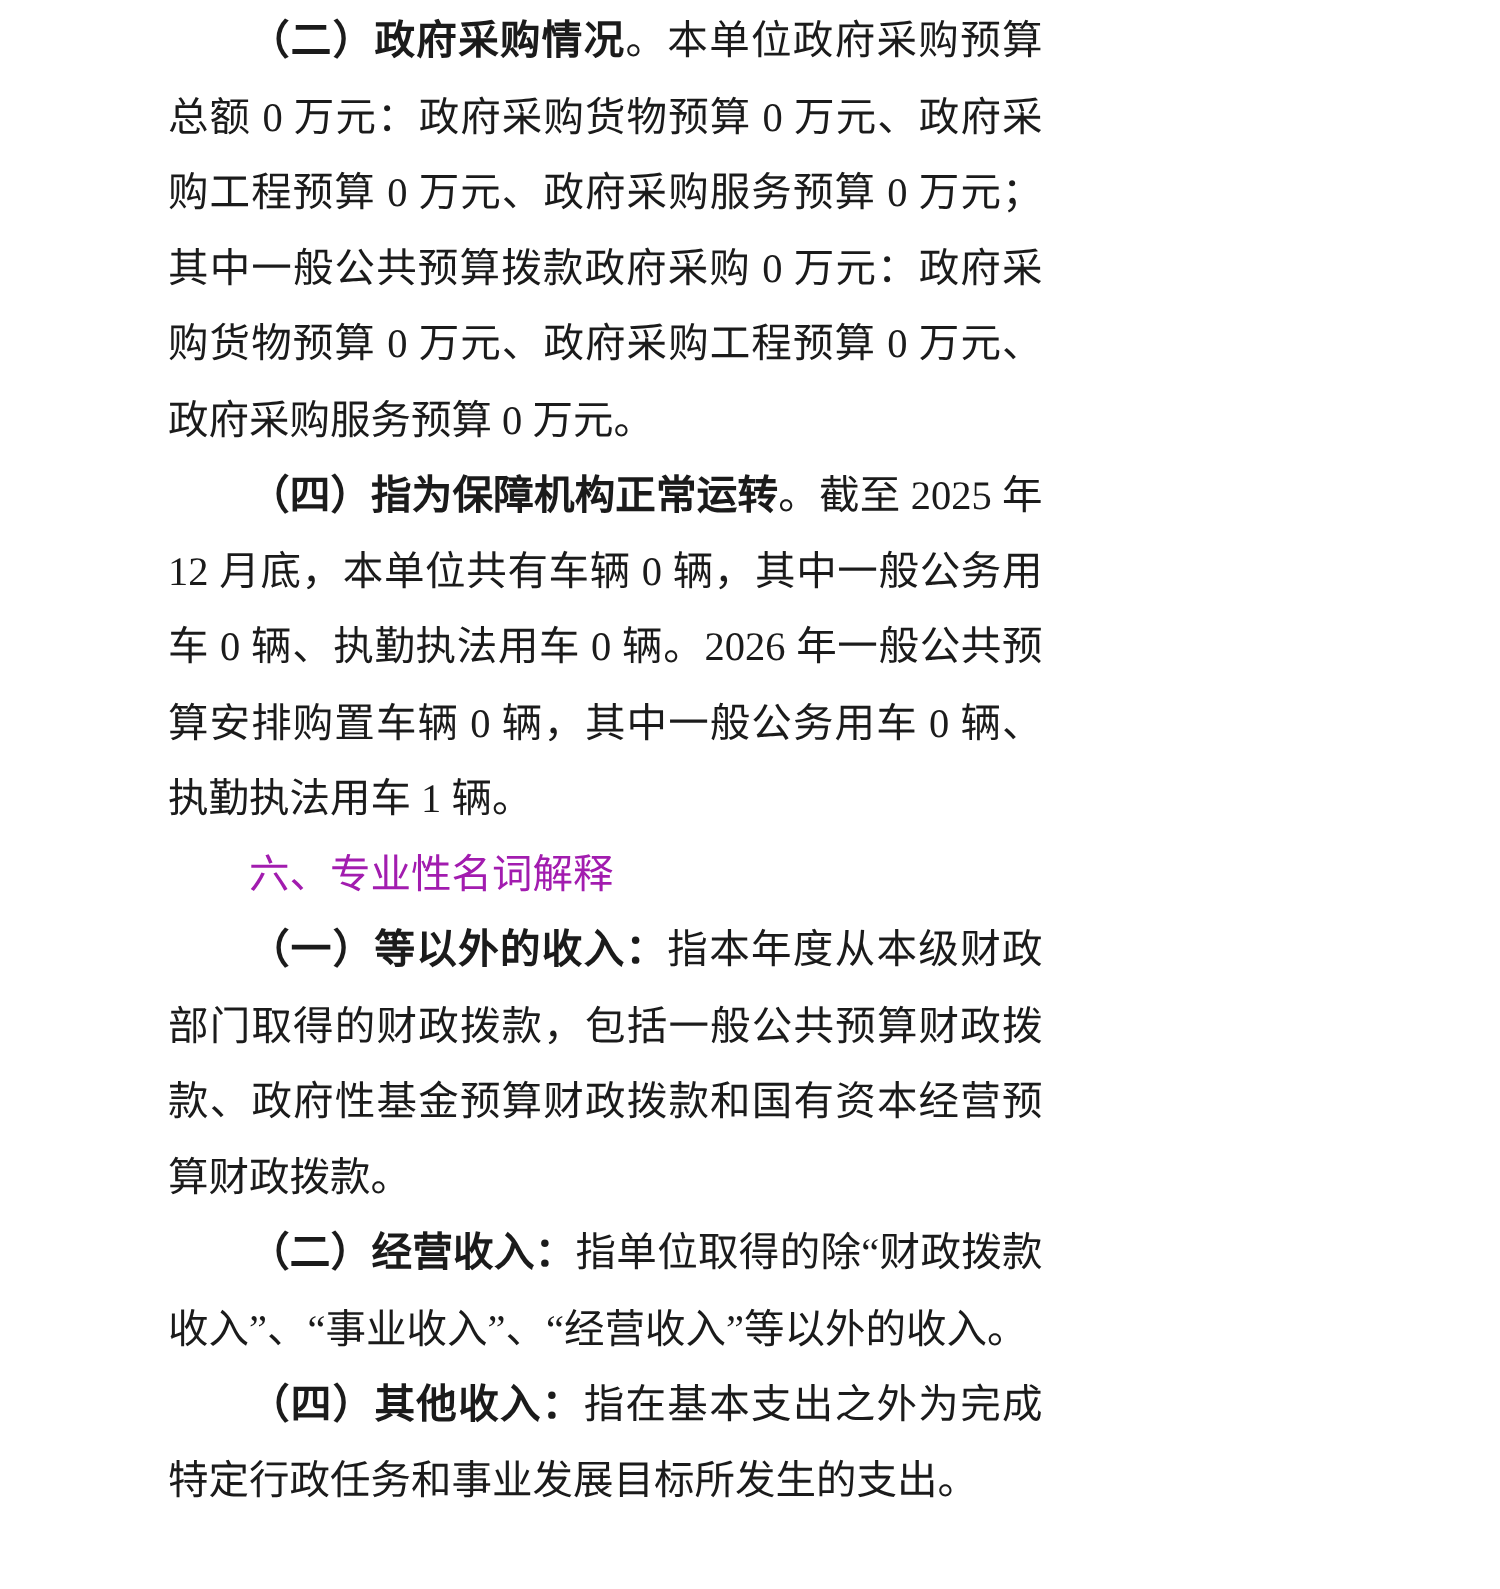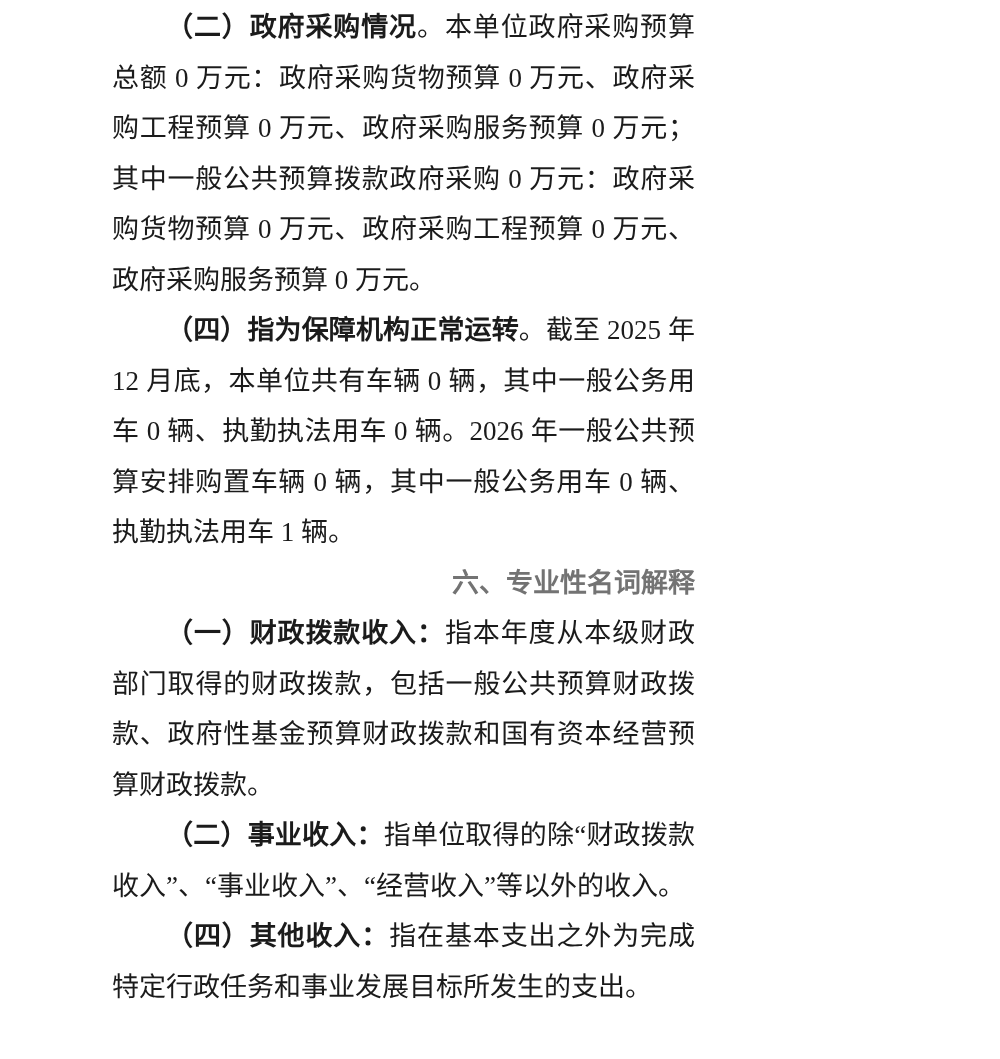--- a/index.html
+++ b/index.html
@@ -29,38 +29,38 @@
     word-break: break-all;
   }
   .para .lead {
     font-weight: bold;
   }
   .section-heading {
     margin: 0;
     font-family: "Liberation Sans", "DejaVu Sans", sans-serif;
     font-size: 27px;
     line-height: 50.5px;
-    color: #737373;
-    font-weight: bold;
-    text-align: right;
+    color: #a21caf;
+    font-weight: normal;
+    text-align: left;
     text-indent: 2em;
   }
 </style>
 </head>
 <body>
 
 <div class="page">
 
   <p class="para"><span class="lead">（二）政府采购情况</span><span>。本单位政府采购预算总额 0 万元：政府采购货物预算 0 万元、政府采购工程预算 0 万元、政府采购服务预算 0 万元；其中一般公共预算拨款政府采购 0 万元：政府采购货物预算 0 万元、政府采购工程预算 0 万元、政府采购服务预算 0 万元。</span></p>
 
 
   <p class="para"><span class="lead">（四）指为保障机构正常运转</span><span>。截至 2025 年 12 月底，本单位共有车辆 0 辆，其中一般公务用车 0 辆、执勤执法用车 0 辆。2026 年一般公共预算安排购置车辆 0 辆，其中一般公务用车 0 辆、执勤执法用车 1 辆。</span></p>
 
   <h2 class="section-heading">六、专业性名词解释</h2>
 
-  <p class="para"><span class="lead">（一）财政拨款收入：</span><span>指本年度从本级财政部门取得的财政拨款，包括一般公共预算财政拨款、政府性基金预算财政拨款和国有资本经营预算财政拨款。</span></p>
+  <p class="para"><span class="lead">（一）等以外的收入：</span><span>指本年度从本级财政部门取得的财政拨款，包括一般公共预算财政拨款、政府性基金预算财政拨款和国有资本经营预算财政拨款。</span></p>
 
-  <p class="para"><span class="lead">（二）事业收入：</span><span>指单位取得的除“财政拨款收入”、“事业收入”、“经营收入”等以外的收入。</span></p>
+  <p class="para"><span class="lead">（二）经营收入：</span><span>指单位取得的除“财政拨款收入”、“事业收入”、“经营收入”等以外的收入。</span></p>
 
 
   <p class="para"><span class="lead">（四）其他收入：</span><span>指在基本支出之外为完成特定行政任务和事业发展目标所发生的支出。</span></p>
 
 </div>
 
 </body></html>

